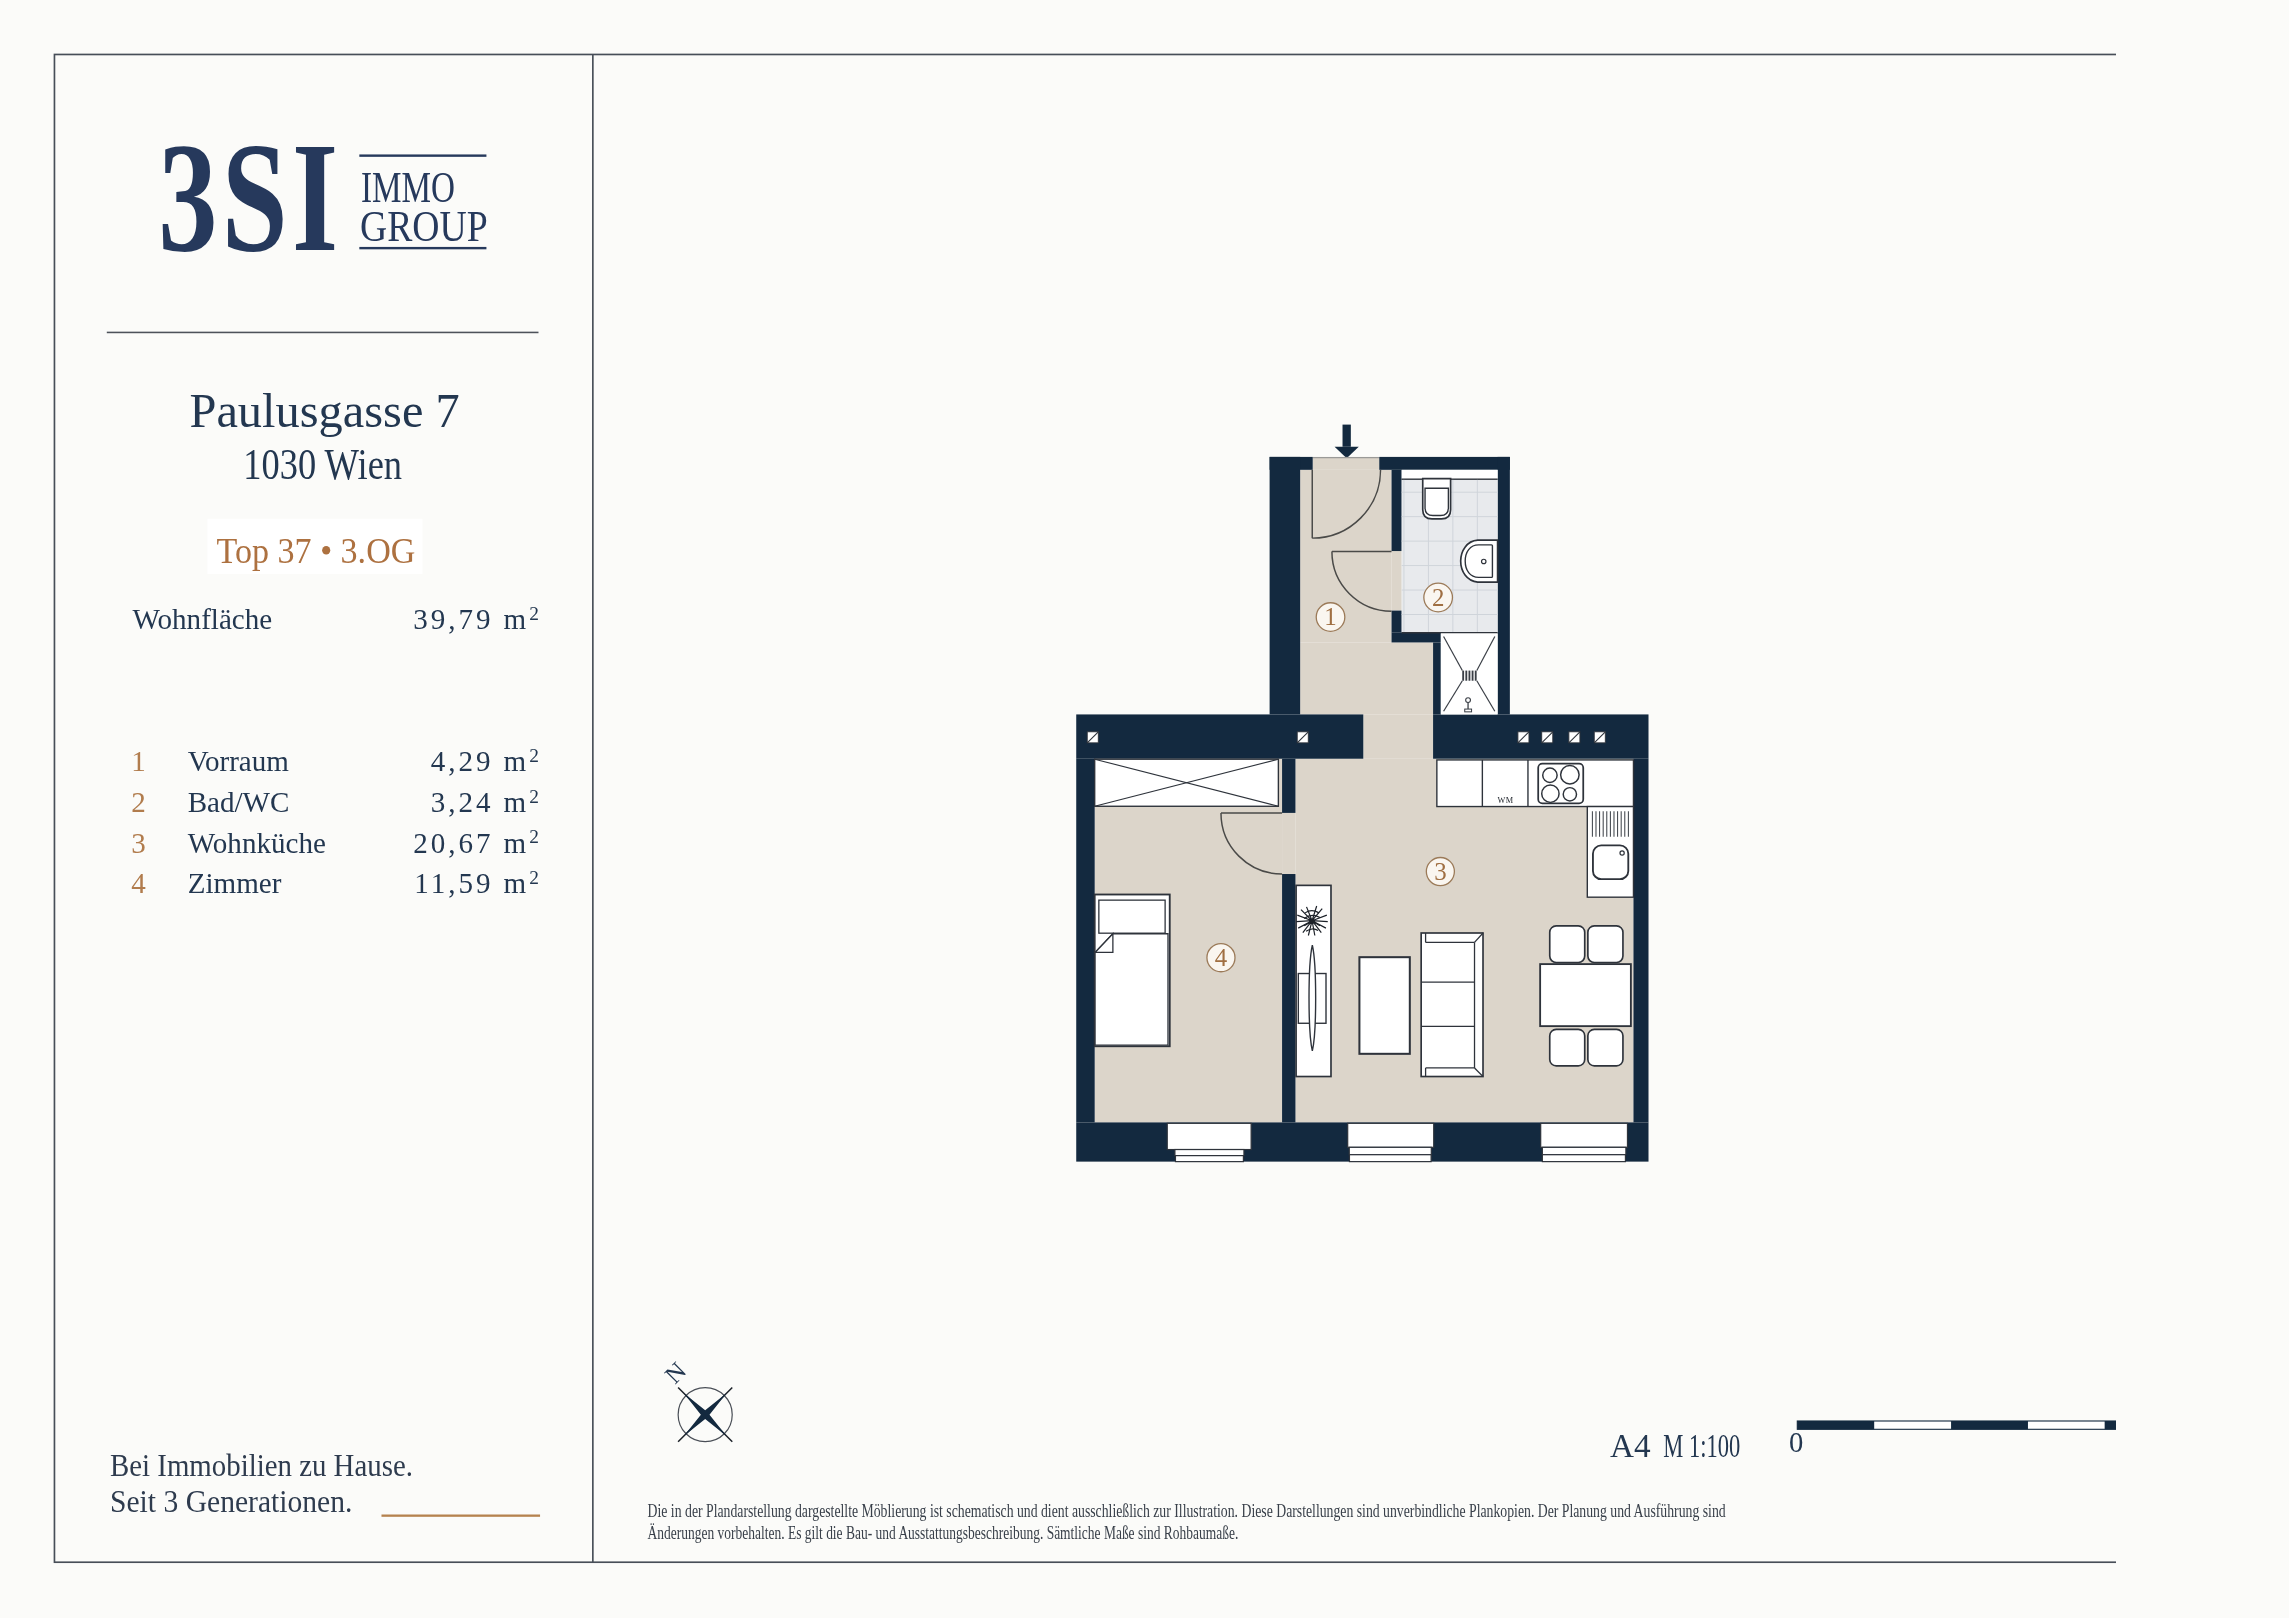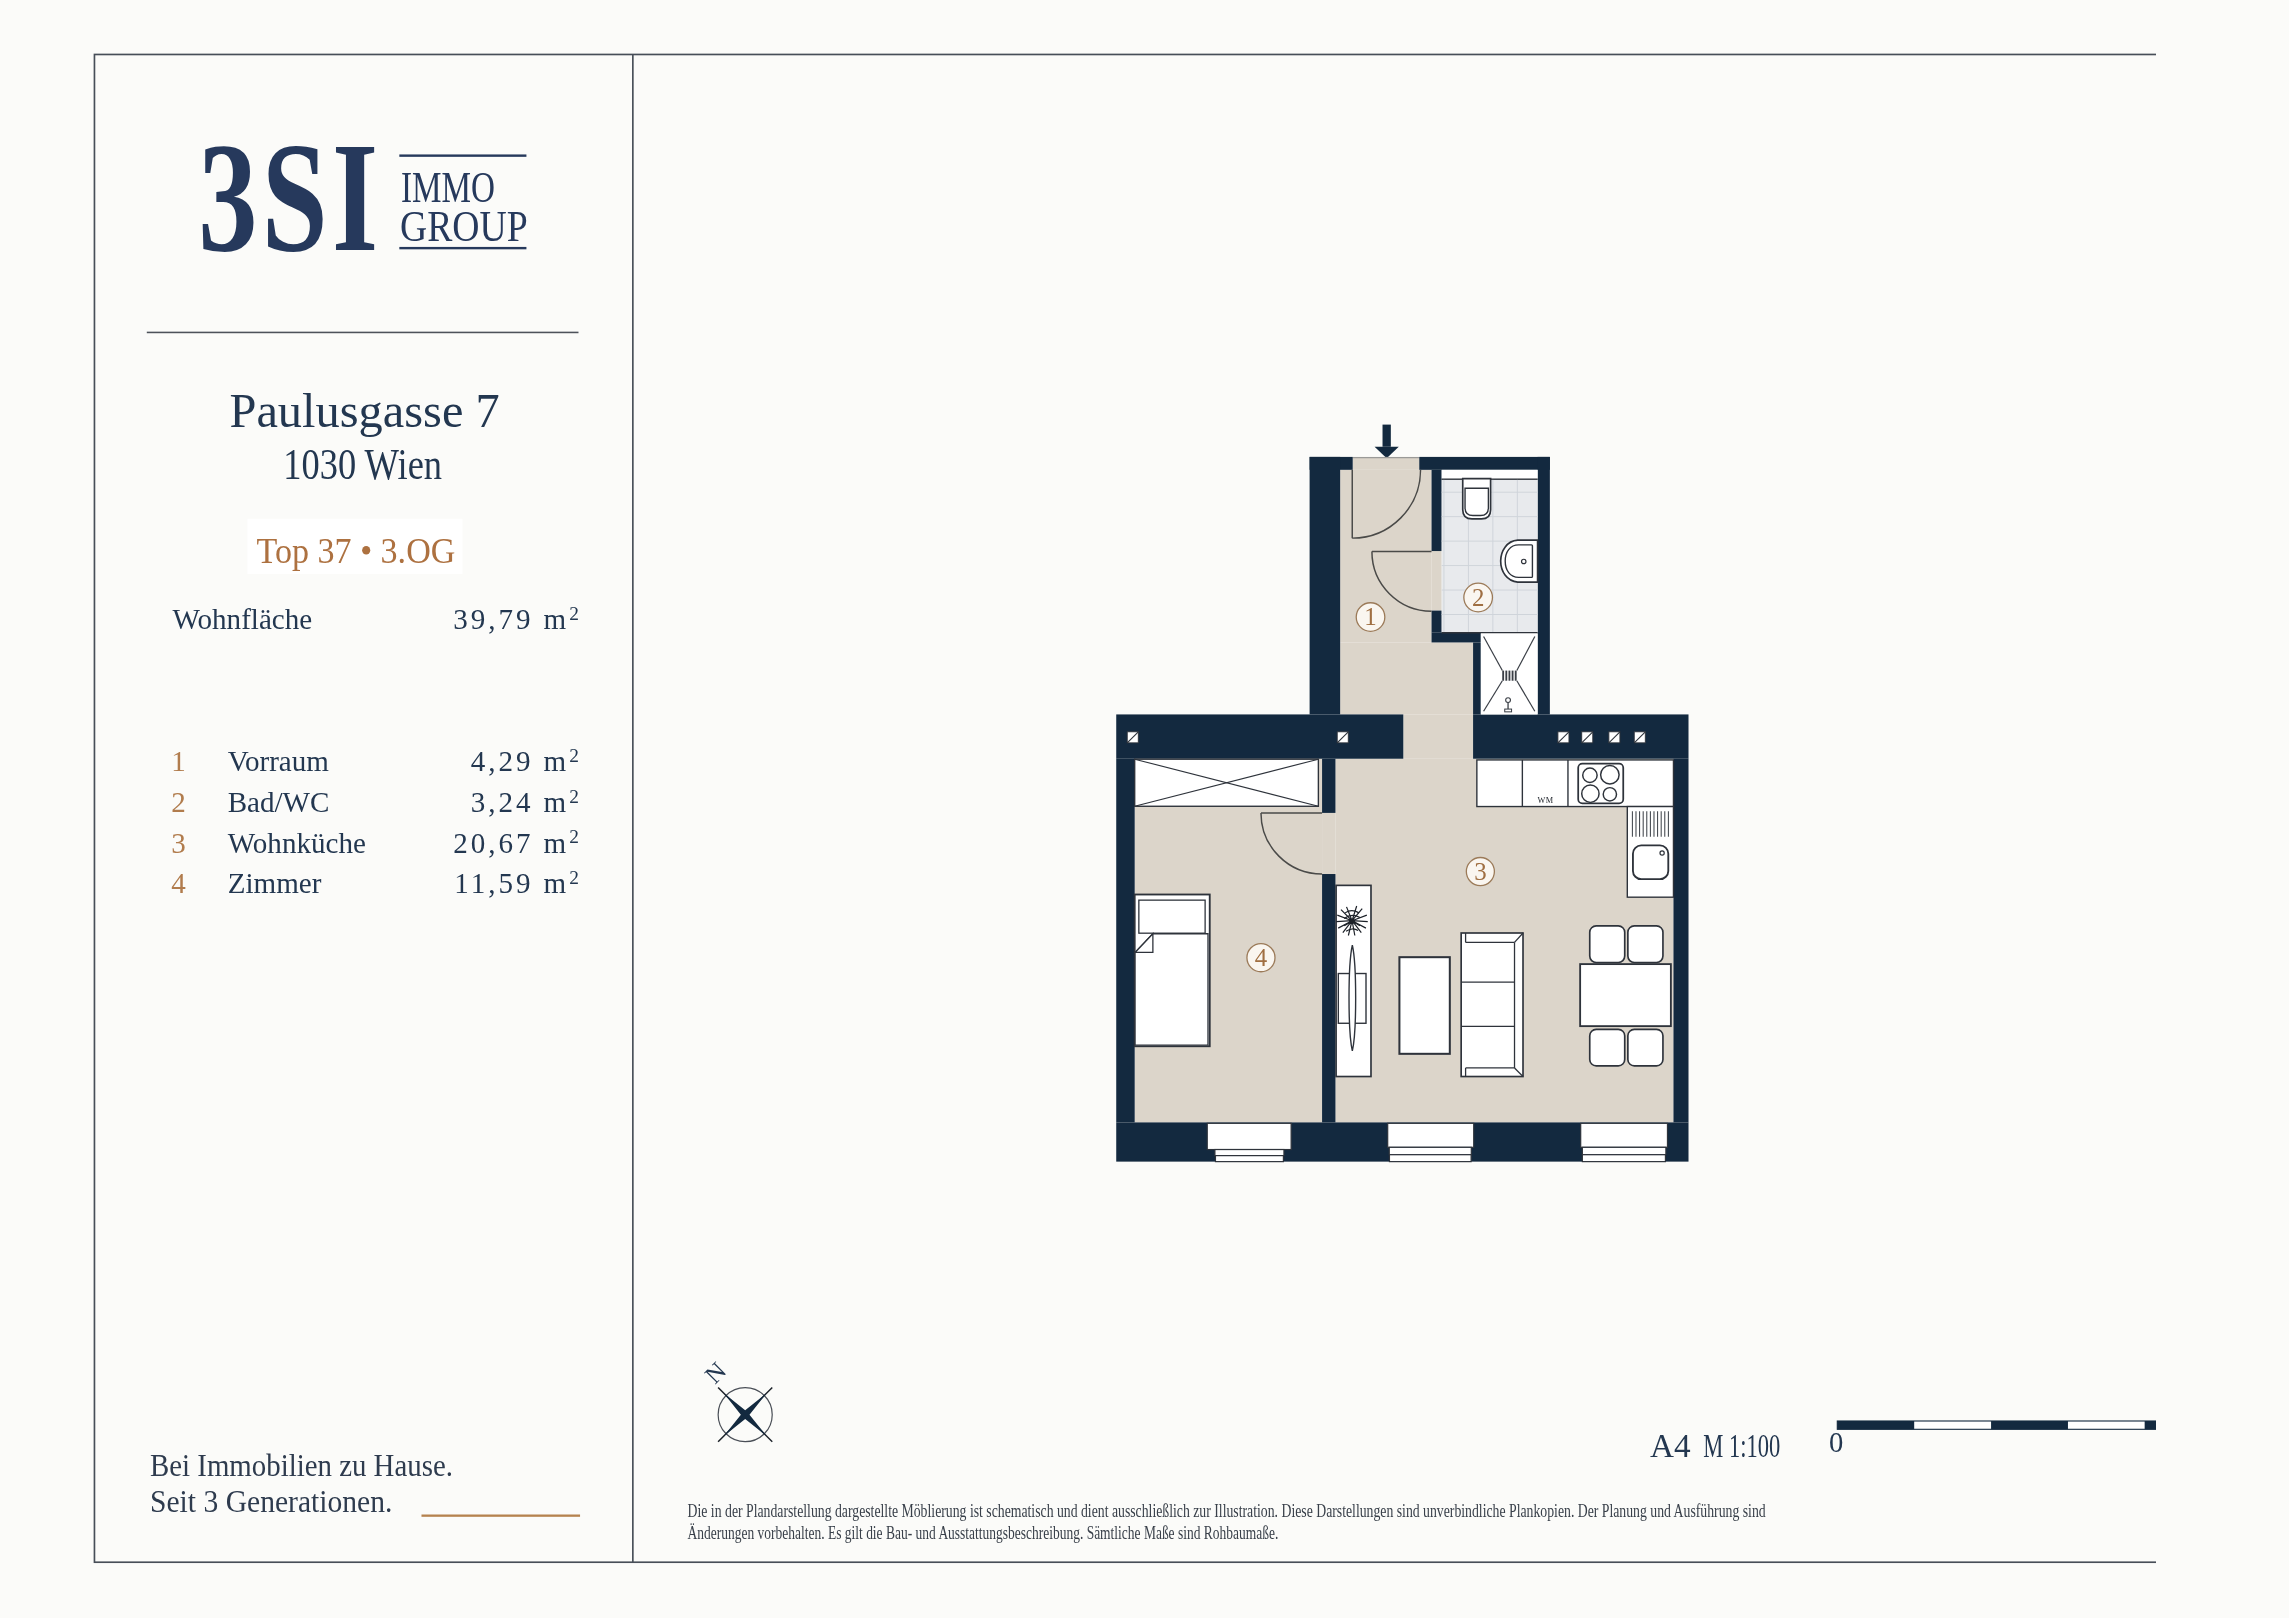--- a/index.html
+++ b/index.html
@@ -1,16 +1,16 @@
 <!DOCTYPE html>
 <html style="font-size:14.8px"><head>
 <meta charset="utf-8">
 <style>
   html,body{margin:0;padding:0;background:#fbfbf9;}
-  .page{position:relative;width:2116px;height:1619px;overflow:hidden;background:#fbfbf9;margin-left:40px;}
+  .page{position:relative;width:2116px;height:1619px;overflow:hidden;background:#fbfbf9;}
   svg text{font-family:"Liberation Serif", serif;}
 </style>
 </head>
 <body>
 <div class="page">
 <svg width="2290" height="1619" viewBox="0 0 2481 1754" xmlns="http://www.w3.org/2000/svg">
 <defs>
 <pattern id="tiles" patternUnits="userSpaceOnUse" x="1520.5" y="506.2" width="26.5" height="26.5">
   <path d="M0.5,0 V26.5 M0,0.5 H26.5" stroke="#cfd4da" stroke-width="1.1" fill="none"></path>
 </pattern>

